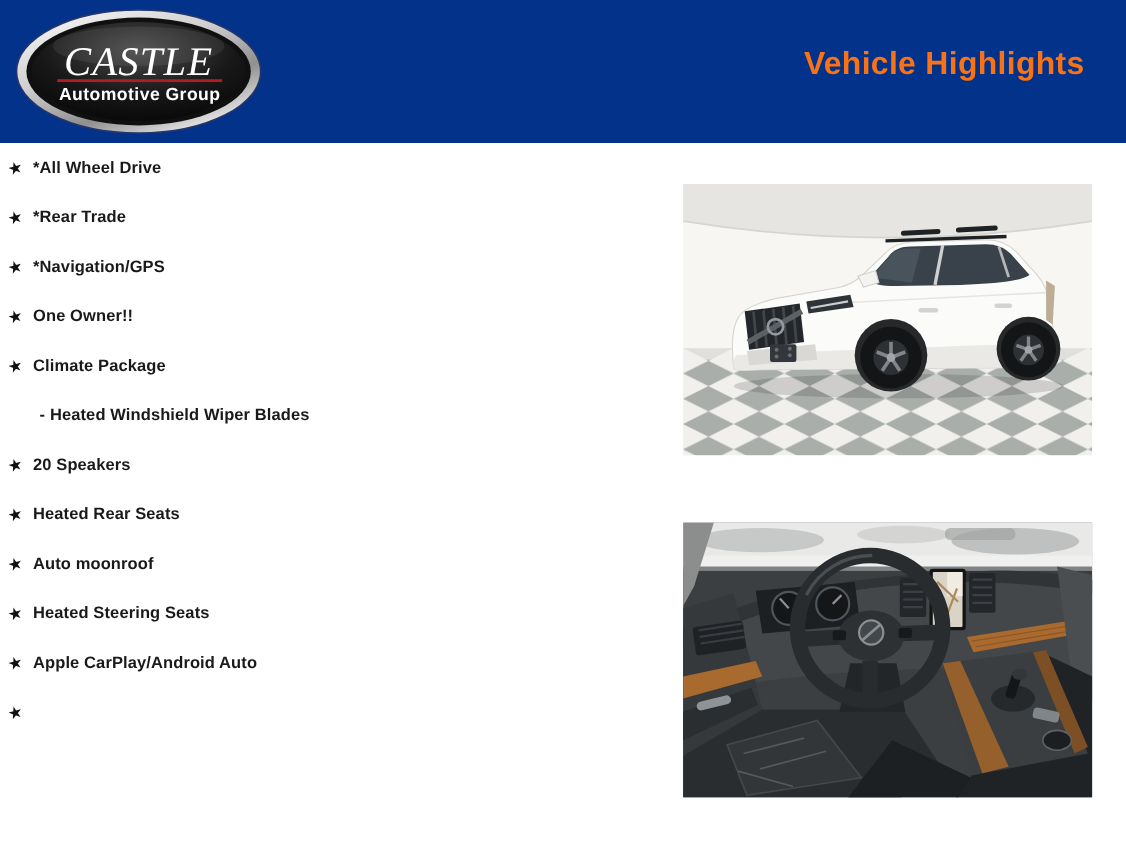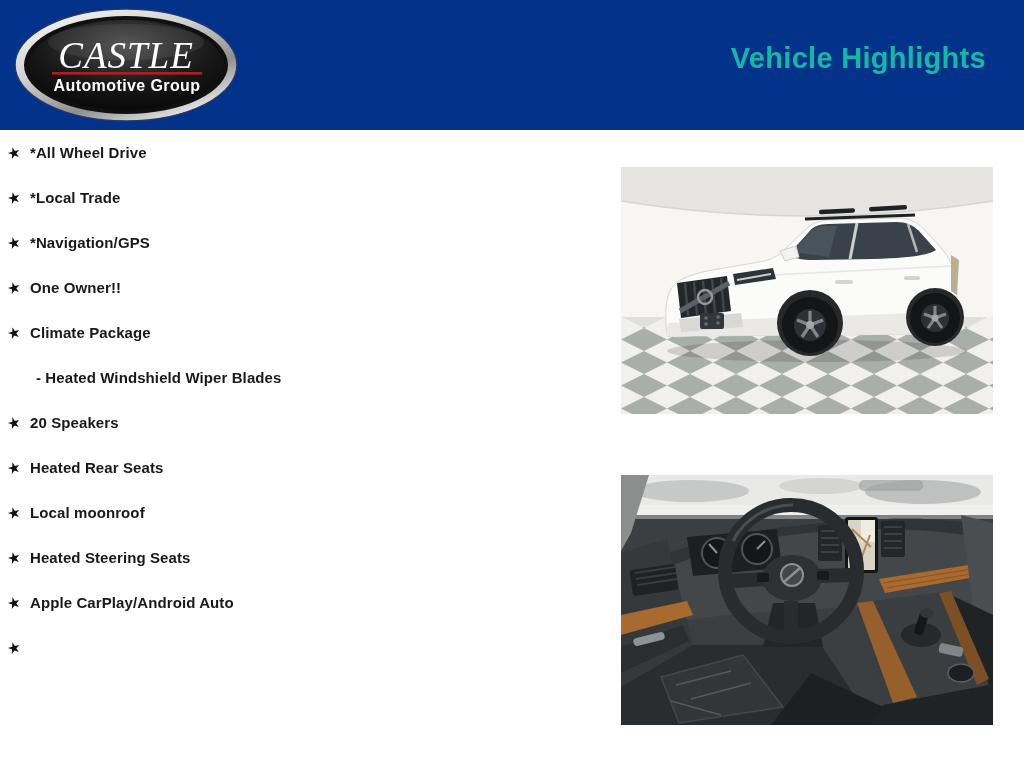--- a/index.html
+++ b/index.html
@@ -8,21 +8,21 @@
     background:#ffffff; font-family:"Liberation Sans", sans-serif;text-decoration:underline;
   }
   
   .header {
     position:absolute; top:0; left:0; width:1024px; height:130px;
     background:#03328a;
   }
   .logo-svg { position:absolute; left:10px; top:6px; }
   .page-title {
     position:absolute; top:42px; right:38px; margin:0;
-    font-size:29px; font-weight:bold; color:#14b8a6; letter-spacing:0.3px;
+    font-size:29px; font-weight:bold; color:#f97316; letter-spacing:0.3px;
   }
   
   .highlights {
     list-style:none; margin:0; padding:0;
     position:absolute; top:130px; left:0; width:610px;
   }
   .hl-item {
     height:45px; display:flex; align-items:center;
     font-size:15px; font-weight:bold; color:#191919; letter-spacing:0.1px;
   }
@@ -70,21 +70,21 @@
     <h1 class="page-title">Vehicle Highlights</h1>
   </header>
 
   <ul class="highlights">
     <li class="hl-item">
       <span class="bullet">★</span>
       <span class="hl-label">*All Wheel Drive</span>
     </li>
     <li class="hl-item">
       <span class="bullet">★</span>
-      <span class="hl-label">*Local Trade</span>
+      <span class="hl-label">*Rear Trade</span>
     </li>
     <li class="hl-item">
       <span class="bullet">★</span>
       <span class="hl-label">*Navigation/GPS</span>
     </li>
     <li class="hl-item">
       <span class="bullet">★</span>
       <span class="hl-label">One Owner!!</span>
     </li>
     <li class="hl-item">
@@ -97,21 +97,21 @@
     <li class="hl-item">
       <span class="bullet">★</span>
       <span class="hl-label">20 Speakers</span>
     </li>
     <li class="hl-item">
       <span class="bullet">★</span>
       <span class="hl-label">Heated Rear Seats</span>
     </li>
     <li class="hl-item">
       <span class="bullet">★</span>
-      <span class="hl-label">Local moonroof</span>
+      <span class="hl-label">Auto moonroof</span>
     </li>
     <li class="hl-item">
       <span class="bullet">★</span>
       <span class="hl-label">Heated Steering Seats</span>
     </li>
     <li class="hl-item">
       <span class="bullet">★</span>
       <span class="hl-label">Apple CarPlay/Android Auto</span>
     </li>
     <li class="hl-item">

